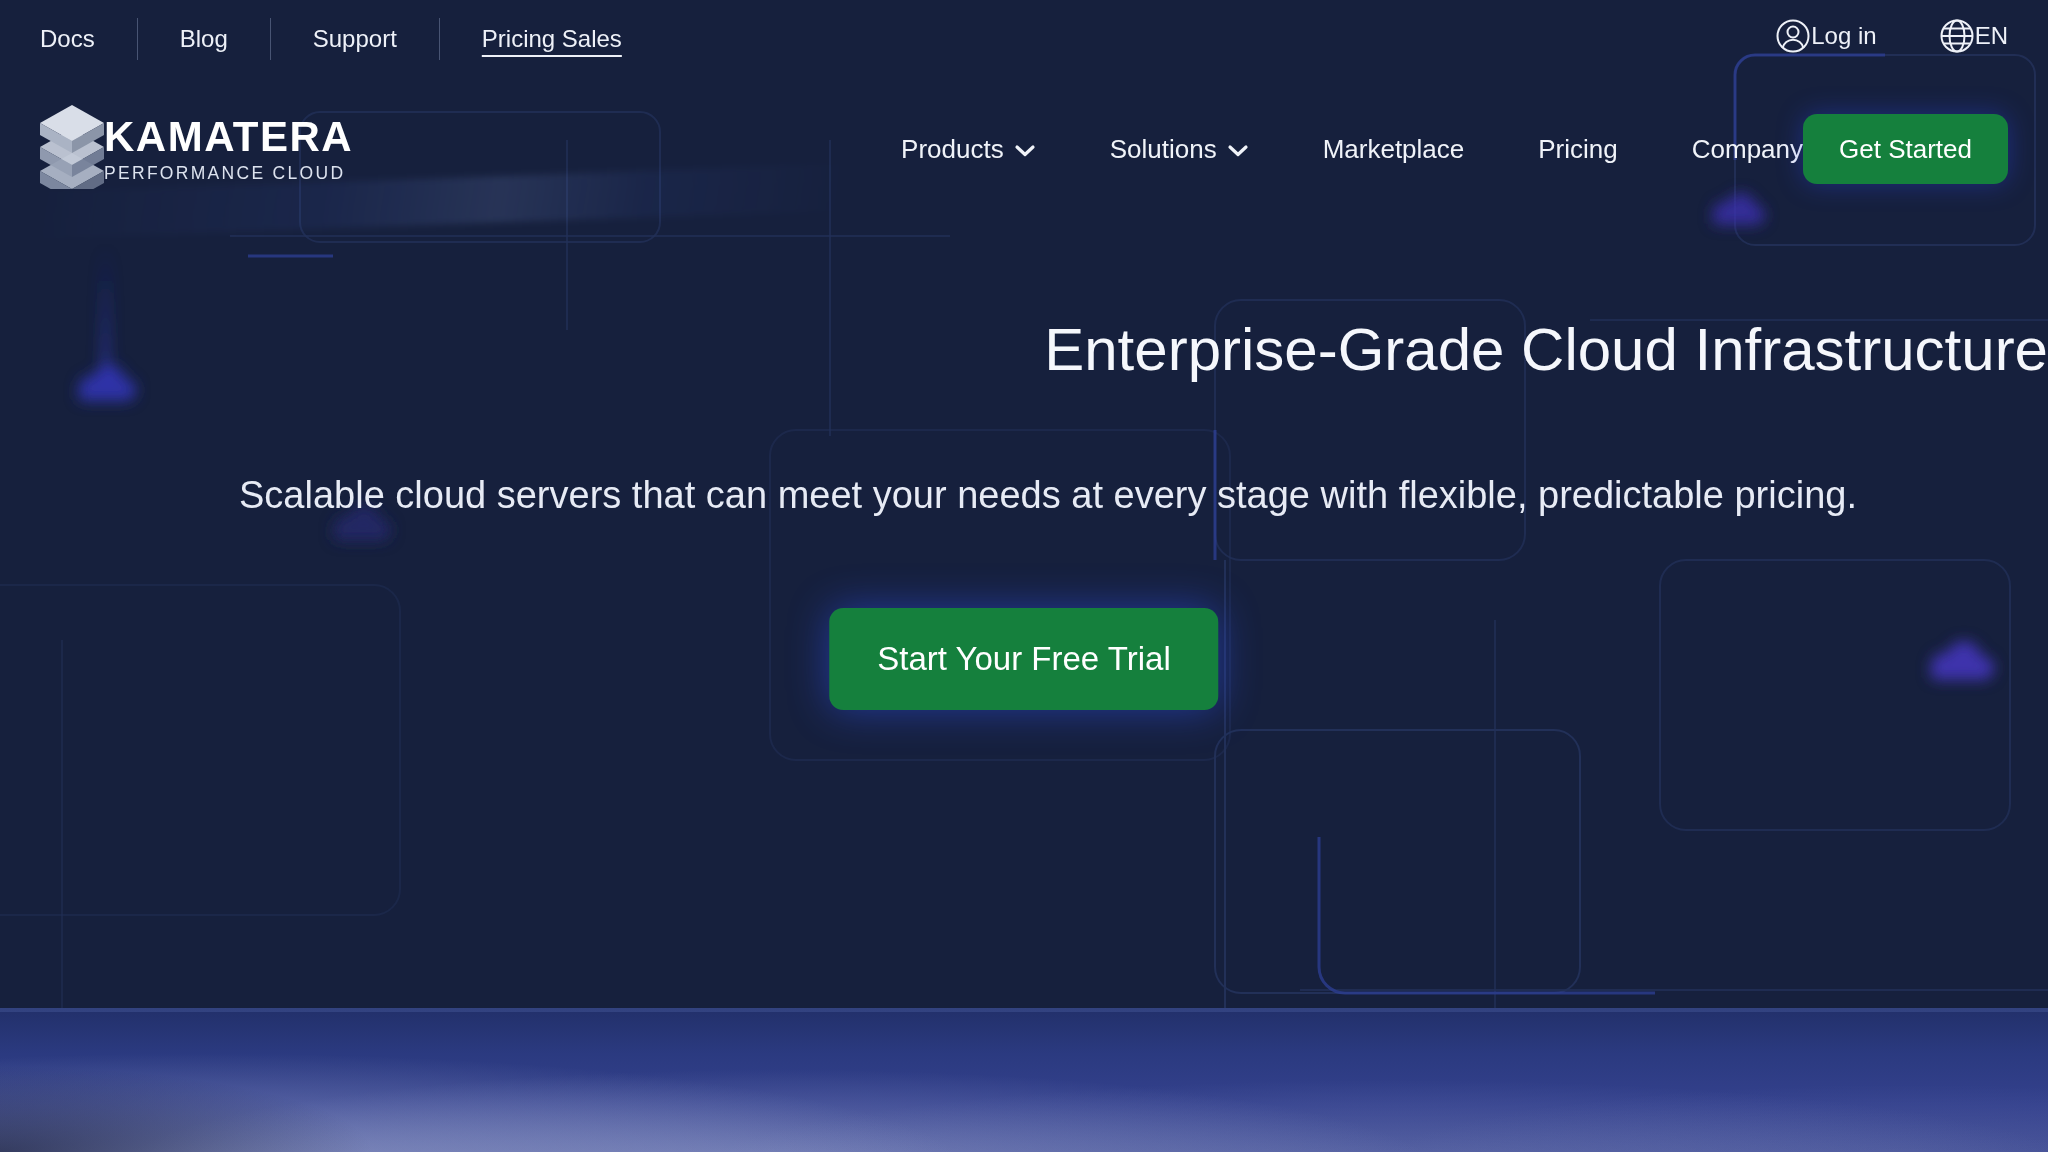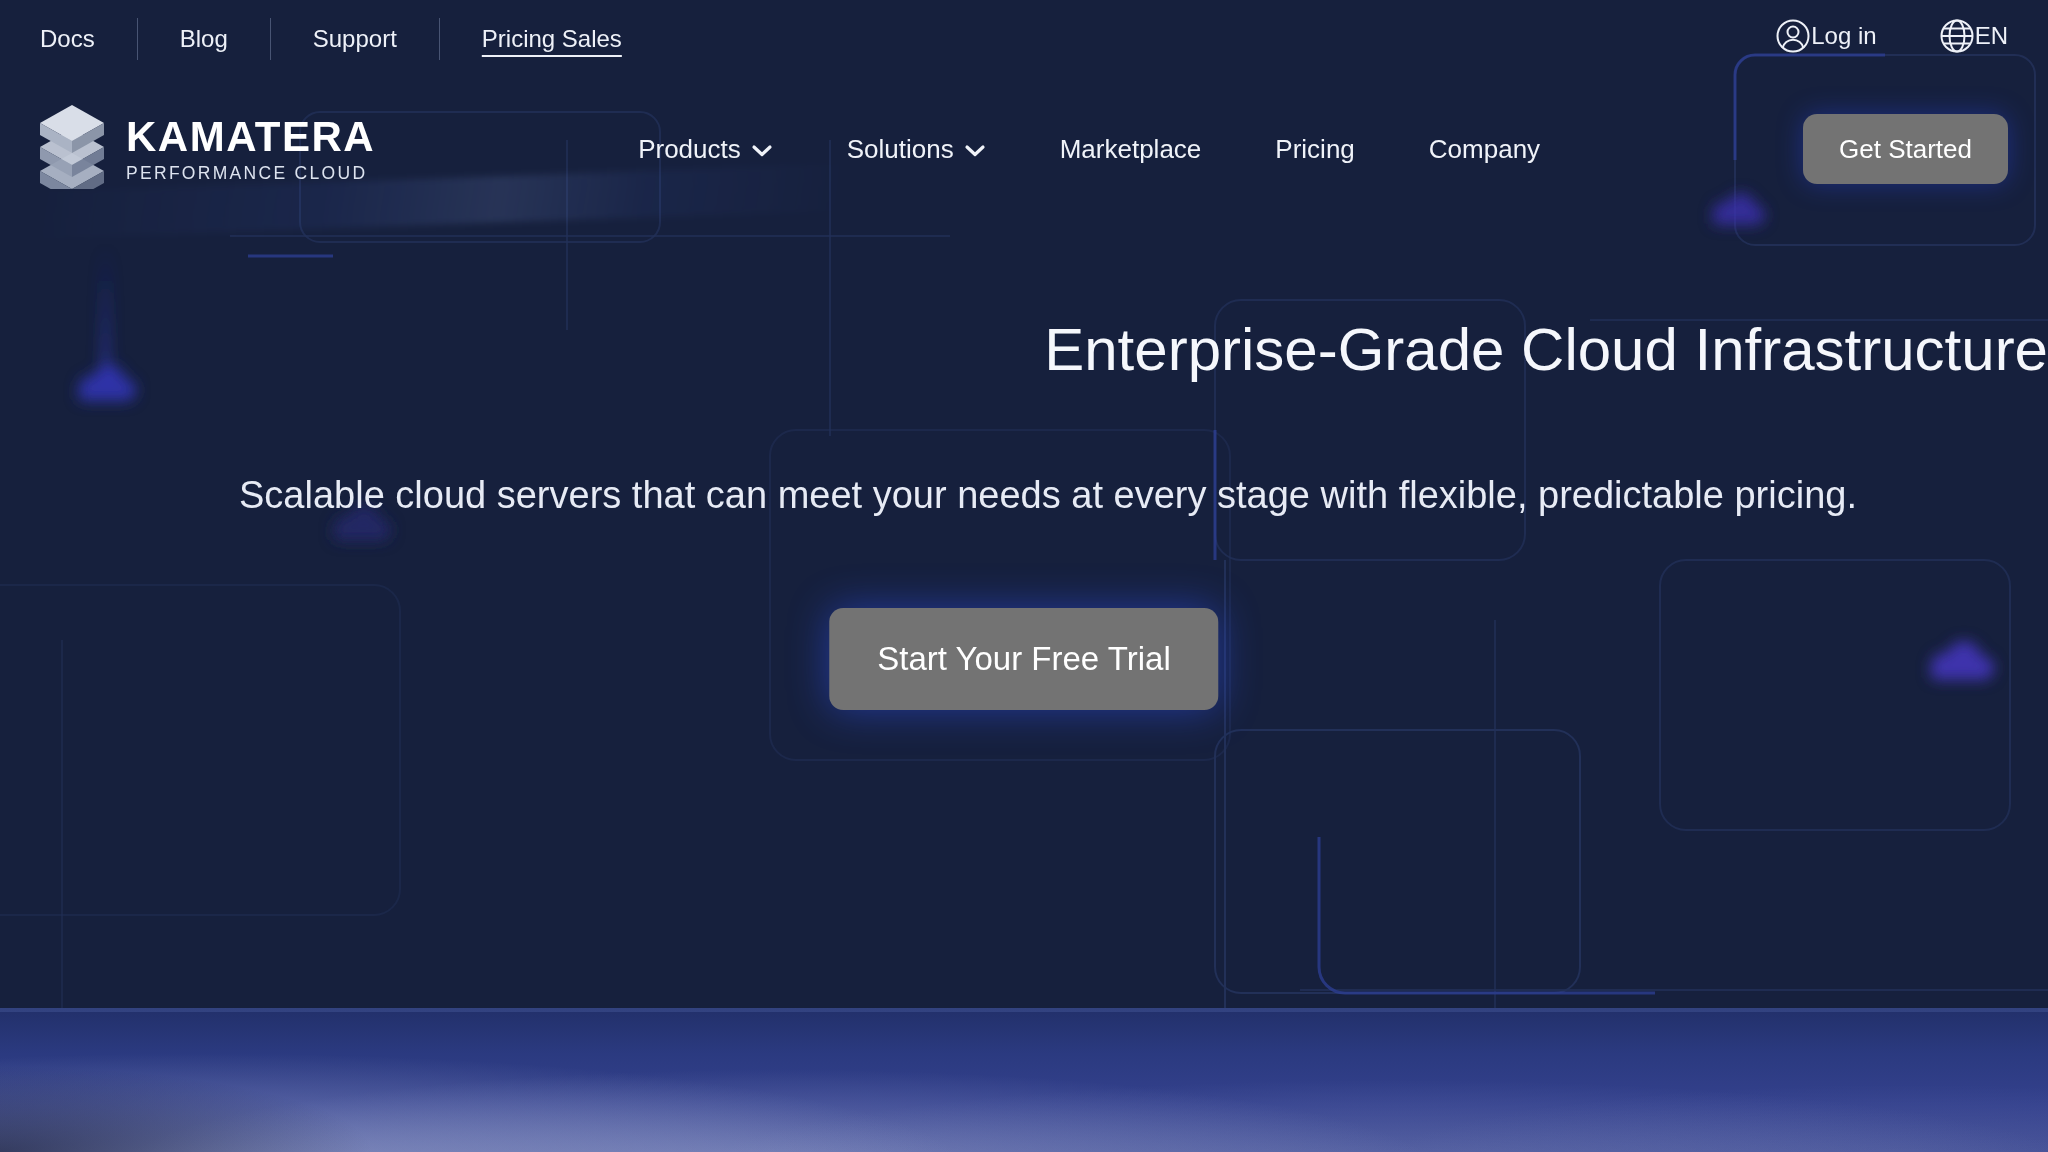--- a/index.html
+++ b/index.html
@@ -50,28 +50,28 @@
   .u-right { margin-left:auto; display:flex; align-items:center; gap:62px; }
   .u-action { display:flex; align-items:center; gap:0; cursor:pointer; }
   .u-action svg { display:block; }
 
   
   .main-nav {
     position:absolute; top:104px; left:40px; right:40px; height:90px; z-index:5;
     display:flex; align-items:center;
   }
   .logo { display:flex; align-items:center; cursor:pointer; }
-  .logo-text { margin-left:22px; display:flex; flex-direction:column; }
+  .logo-text { margin-left:0; display:flex; flex-direction:column; }
   .brand { font-size:42px; font-weight:700; letter-spacing:1.5px; color:#ffffff; line-height:1; }
   .tagline { margin-top:7px; font-size:17.5px; letter-spacing:2.3px; color:#dde3ef; line-height:1; }
-  .menu { flex:1; display:flex; justify-content:center; align-items:center; gap:74px; }
+  .menu { flex:1; display:flex; justify-content:flex-end; align-items:center; gap:74px; }
   .menu-item { display:flex; align-items:center; gap:10px; font-size:26px; color:#f0f3f9; cursor:pointer; white-space:nowrap; }
   .btn {
     display:flex; align-items:center; justify-content:center;
-    background:#737373; color:#ffffff; border:none; border-radius:14px; cursor:pointer;
+    background:#15803d; color:#ffffff; border:none; border-radius:14px; cursor:pointer;
     font-family:"Liberation Sans", sans-serif;
   }
   .btn-get-started {
     height:70px; padding:0 36px; font-size:26px;
     box-shadow:0 0 26px rgba(45,75,255,.35);
   }
 
   
   .hero-title {
     position:absolute; top:318px; left:0; width:100%; z-index:4;

